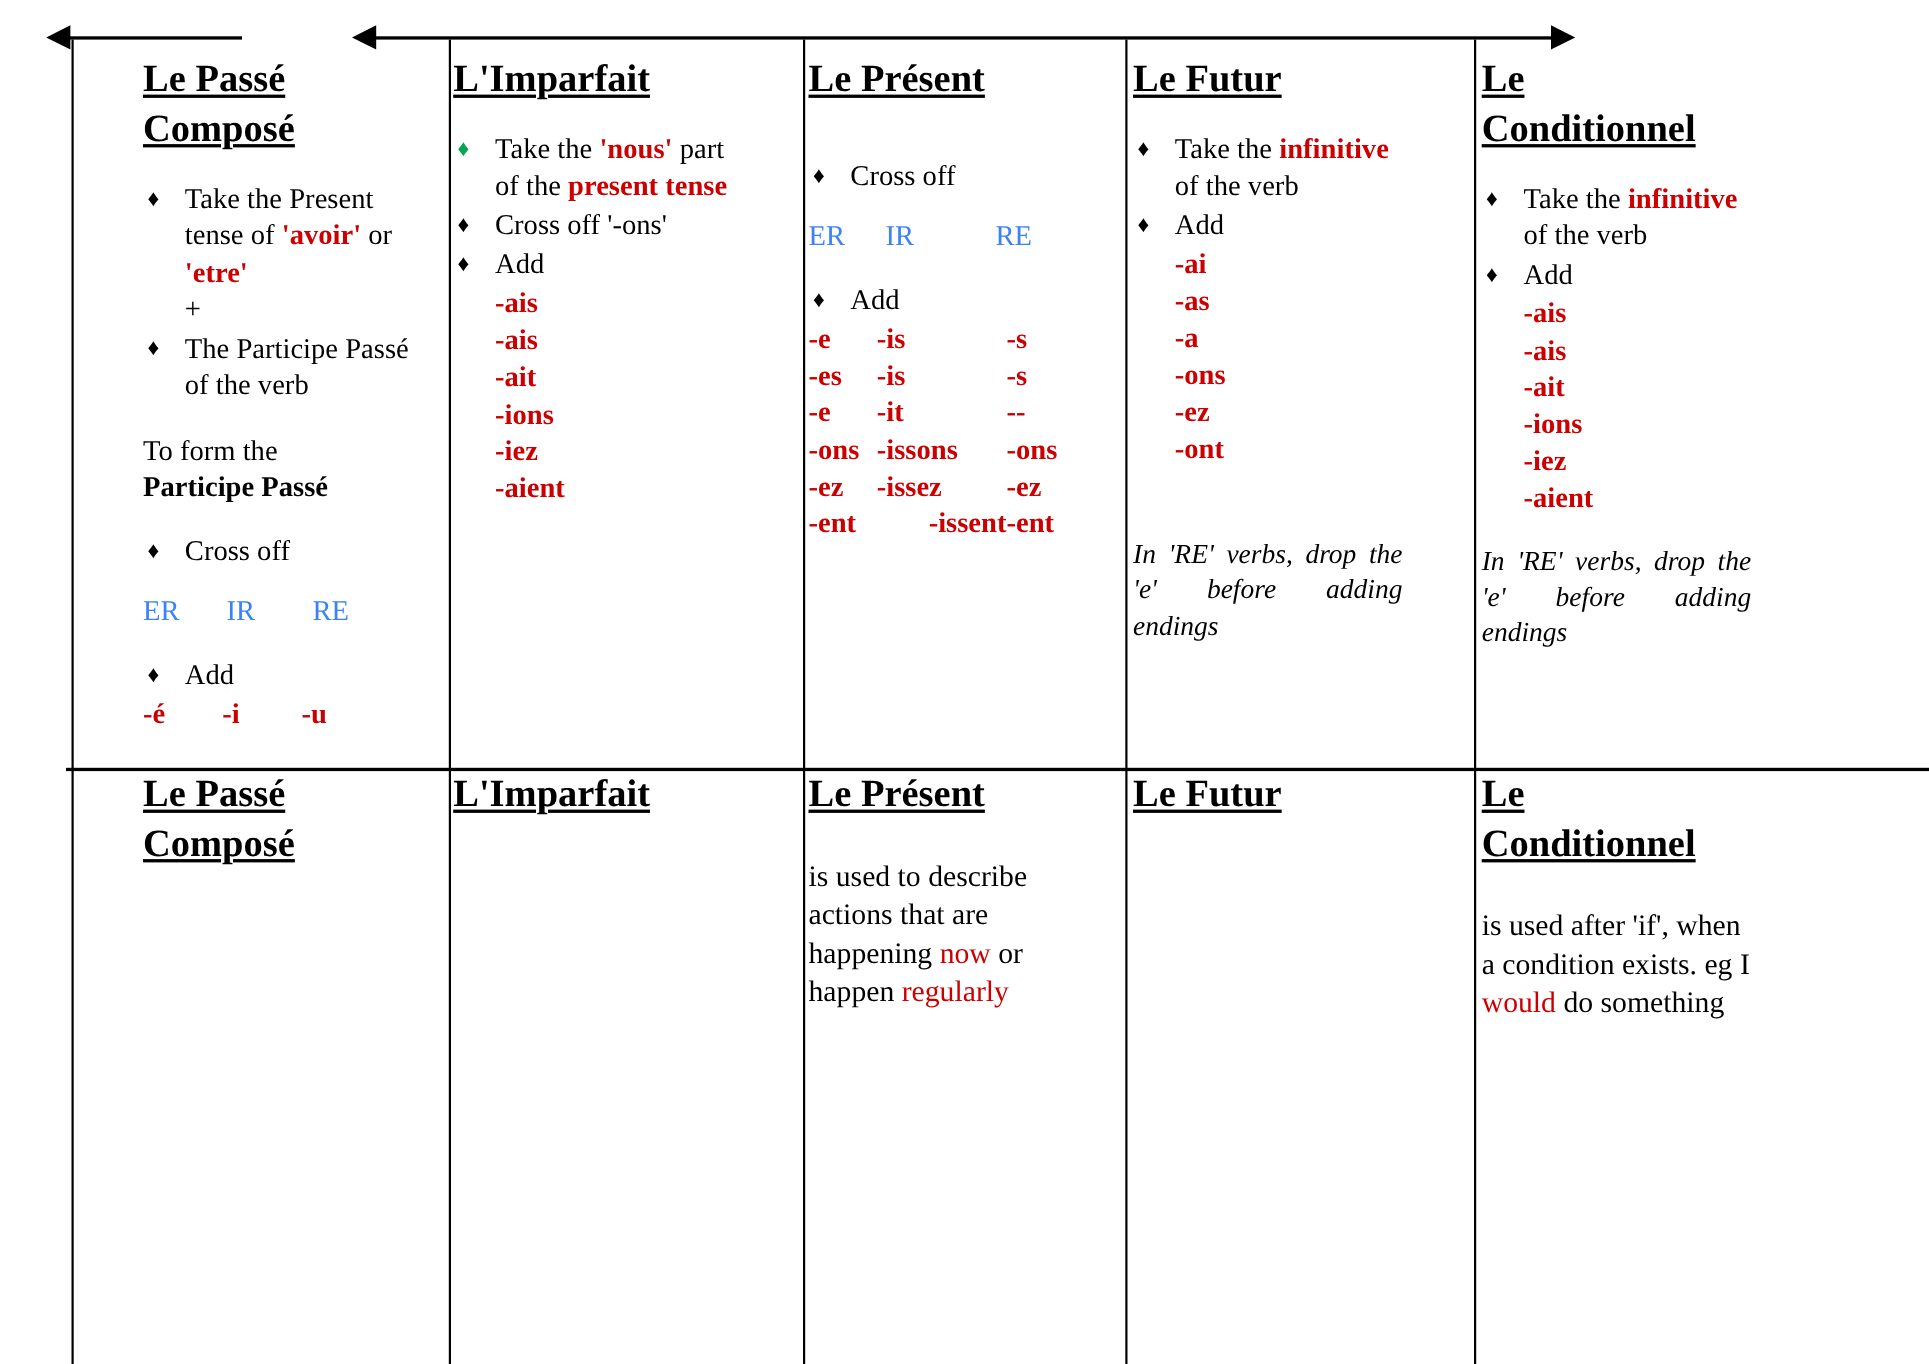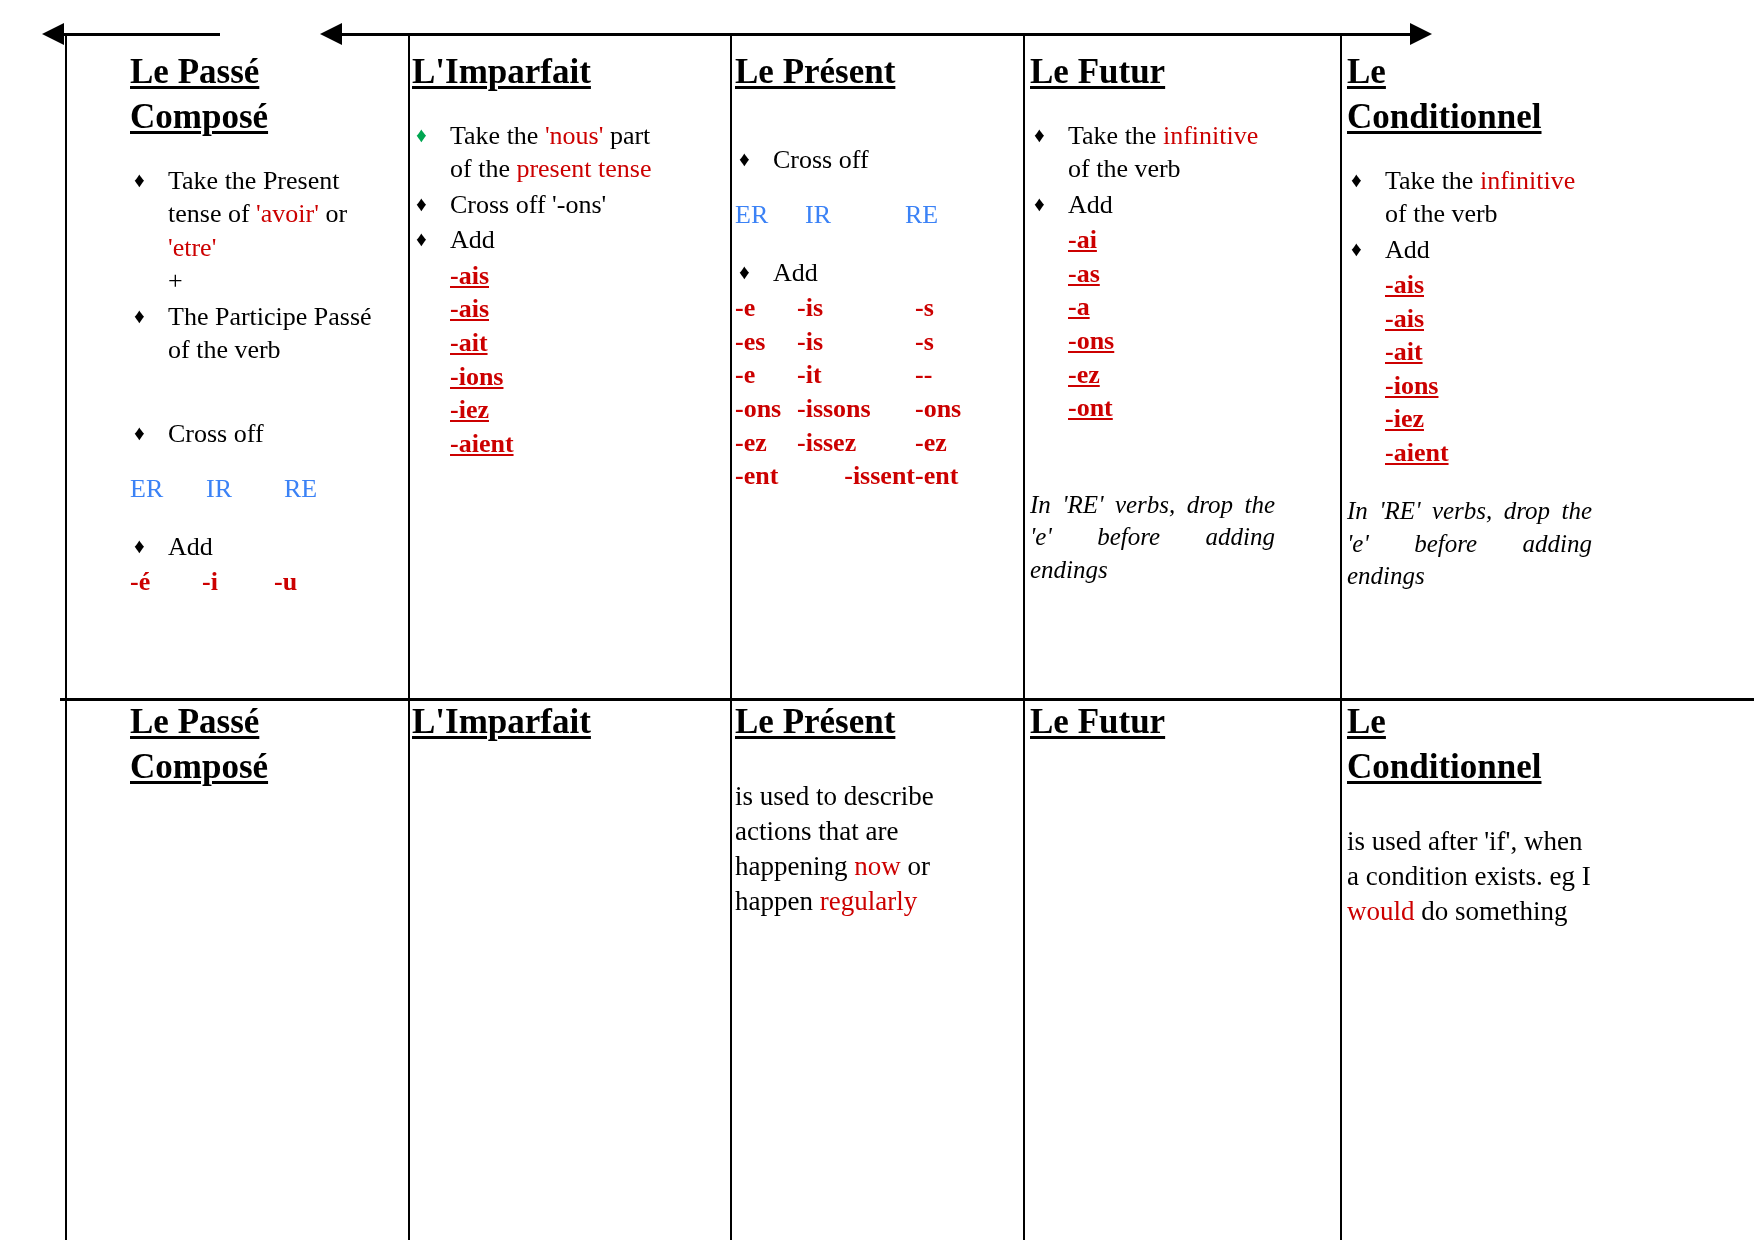--- a/index.html
+++ b/index.html
@@ -104,42 +104,41 @@
     position: absolute;
     left: 4px;
     top: 0;
     font-size: 21px;
     line-height: 1.55;
   }
   .bul.green { color: #00a651; }
   .bul.black { color: #000000; }
 
   .red { color: #cc0000; }
-  .red-b { color: #cc0000; font-weight: normal; }
+  .red-b { color: #cc0000; font-weight: bold; }
   .bold { font-weight: bold; }
 
   .plain {
     font-size: 26px;
     line-height: 1.29;
     margin: 0;
   }
 
   .gap-s { height: 14px; }
   .gap-m { height: 24px; }
   .gap-l { height: 38px; }
 
   
   .endings {
     font-size: 26px;
     font-weight: bold;
     color: #cc0000;
     line-height: 1.29;
     margin: 0;
     padding-left: 6px;
-    text-decoration: underline;
   }
   .endings div { white-space: pre; }
 
   
   .etable {
     font-size: 26px;
     line-height: 1.29;
     margin: 0;
   }
   .etable .erow { display: flex; }
@@ -199,20 +198,24 @@
       <span class="bul black">♦</span>
       <span>Take the Present tense of </span><span class="red-b">'avoir'</span><span> or </span><span class="red-b">'etre'</span><br>
       <span>+</span>
     </li>
     <li>
       <span class="bul black">♦</span>
       <span>The Participe Passé of the verb</span>
     </li>
   </ul>
   <div class="gap-m"></div>
+  <p class="plain">
+    <span>To form the</span><br>
+    <span class="bold">Participe Passé</span>
+  </p>
   <div class="gap-m"></div>
   <ul class="bullets">
     <li>
       <span class="bul black">♦</span>
       <span>Cross off</span>
     </li>
   </ul>
   <div class="etable" style="margin-top:2px;">
     <div class="erow">
       <div class="ecell hdr" style="width:76px;">ER</div>

